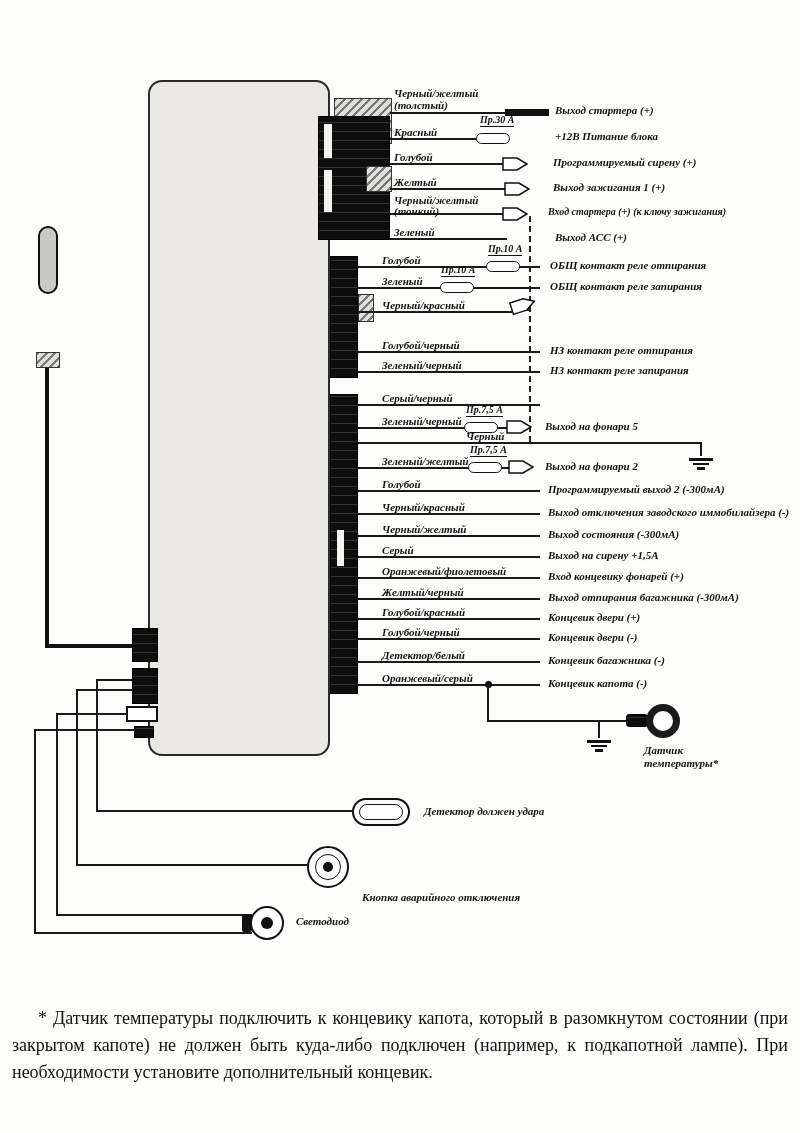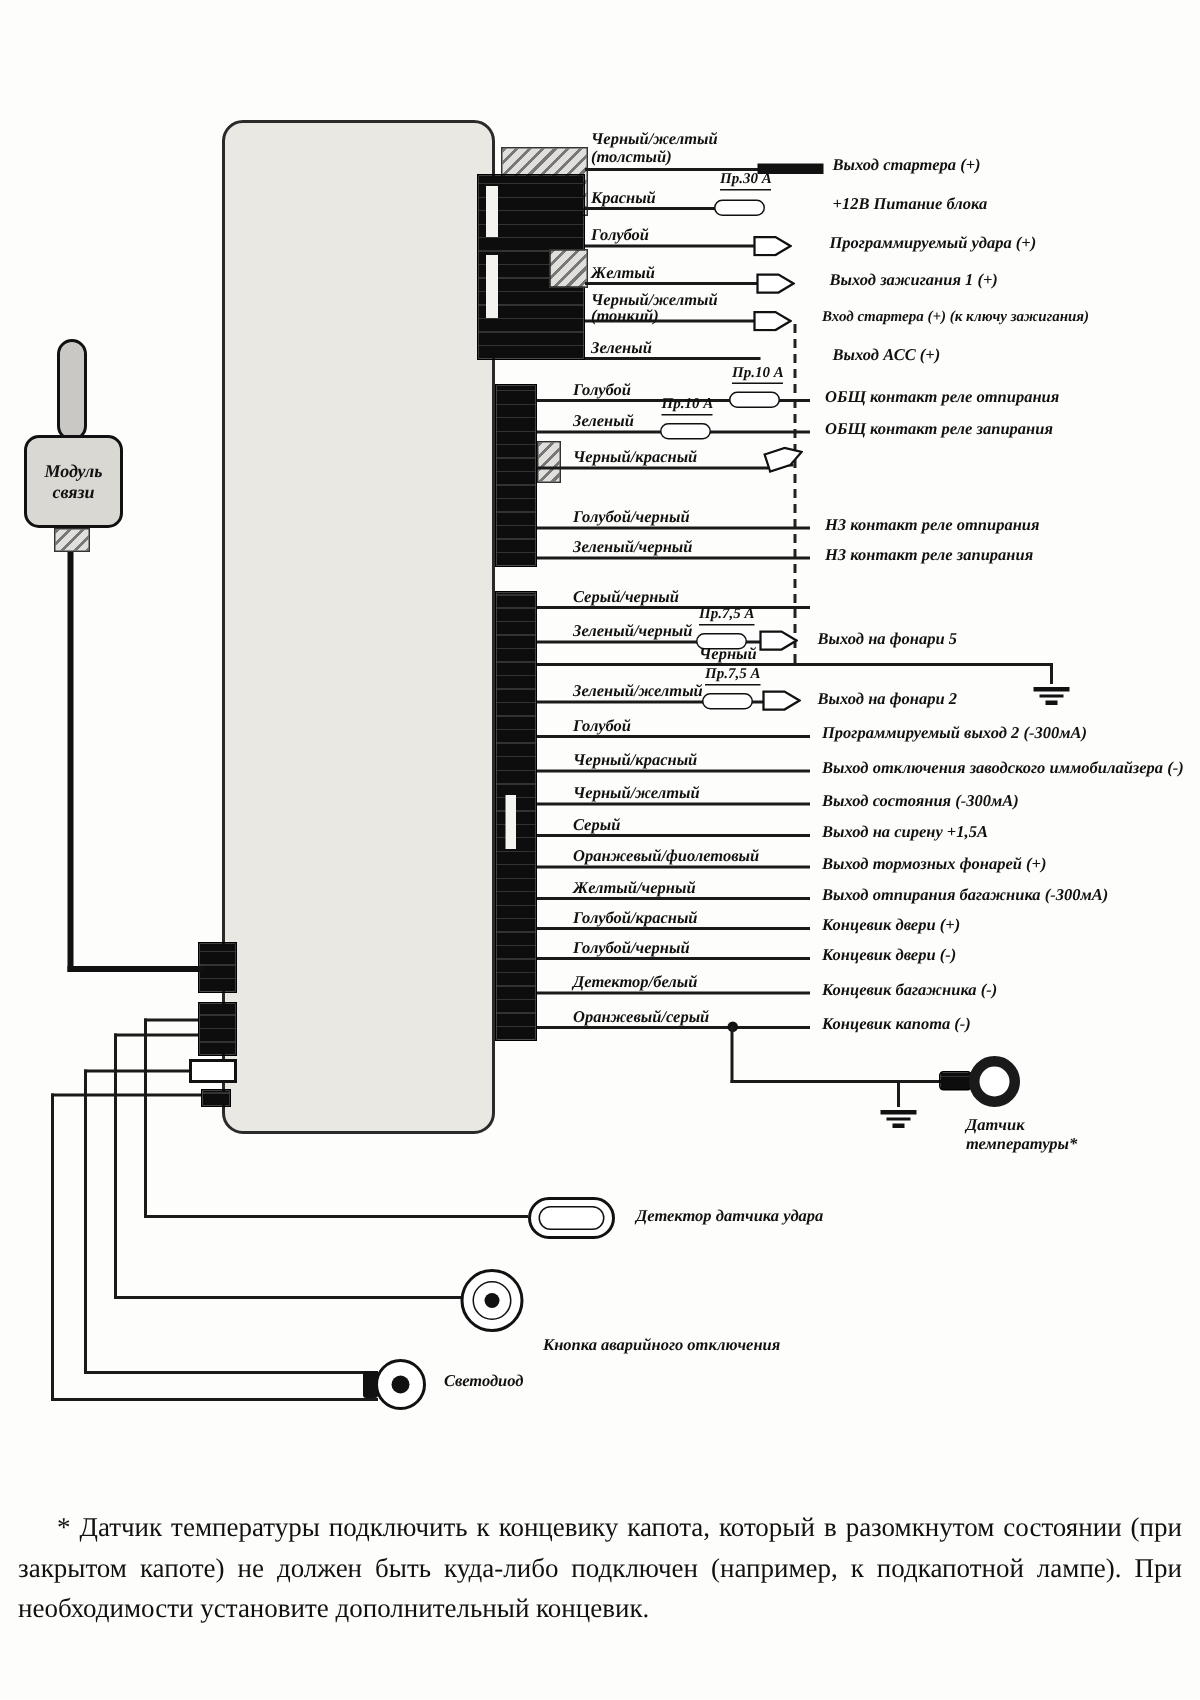--- a/index.html
+++ b/index.html
@@ -59,23 +59,20 @@
 
   <div class="blk" style="left:330px;top:394px;width:28px;height:300px"></div>
   <div class="slot" style="left:337px;top:530px;width:7px;height:36px"></div>
 
   <div class="blk" style="left:132px;top:628px;width:26px;height:34px"></div>
   <div class="blk" style="left:132px;top:668px;width:26px;height:36px"></div>
   <div style="position:absolute;left:126px;top:706px;width:32px;height:16px;background:#fff;border:2px solid #111"></div>
   <div class="blk" style="left:134px;top:726px;width:20px;height:12px"></div>
 
   <div class="ant"></div>
-  <div class="modbox">
-    <span>Модуль связи</span>
-  </div>
   <div class="hatch" style="left:36px;top:352px;width:24px;height:16px"></div>
   <div class="thick" style="left:45px;top:368px;width:4px;height:280px"></div>
   <div class="thick" style="left:45px;top:644px;width:91px;height:4px"></div>
 
   <div class="wire" style="left:390px;top:112px;width:117px"></div>
   <div class="thick" style="left:505px;top:109px;width:44px;height:7px"></div>
   <div class="wlabel" style="left:394px;top:87px">Черный/желтый</div>
   <div class="wlabel" style="left:394px;top:99px">(толстый)</div>
   <div class="flabel" style="left:555px;top:104px">Выход стартера (+)</div>
 
@@ -83,21 +80,21 @@
   <div class="fuselabel" style="left:480px;top:114px">Пр.30 А</div>
   <div class="fuse" style="left:476px;top:133px"></div>
   <div class="wlabel" style="left:394px;top:126px">Красный</div>
   <div class="flabel" style="left:555px;top:130px">+12В Питание блока</div>
 
   <div class="wire" style="left:390px;top:163px;width:113px"></div>
   <svg class="plug" style="left:502px;top:157px" width="26" height="14">
       <polygon points="1,1 15,1 25,7 15,13 1,13" fill="#fff" stroke="#111" stroke-width="1.5"></polygon>
     </svg>
   <div class="wlabel" style="left:394px;top:151px">Голубой</div>
-  <div class="flabel" style="left:553px;top:156px">Программируемый удара (+)</div>
+  <div class="flabel" style="left:553px;top:156px">Программируемый сирену (+)</div>
 
   <div class="wire" style="left:390px;top:188px;width:115px"></div>
   <svg class="plug" style="left:504px;top:182px" width="26" height="14">
       <polygon points="1,1 15,1 25,7 15,13 1,13" fill="#fff" stroke="#111" stroke-width="1.5"></polygon>
     </svg>
   <div class="wlabel" style="left:394px;top:176px">Желтый</div>
   <div class="flabel" style="left:553px;top:181px">Выход зажигания 1 (+)</div>
 
   <div class="wire" style="left:390px;top:213px;width:113px"></div>
   <svg class="plug" style="left:502px;top:207px" width="26" height="14">
@@ -181,21 +178,21 @@
   <div class="wire" style="left:358px;top:535px;width:182px"></div>
   <div class="wlabel" style="left:382px;top:523px">Черный/желтый</div>
   <div class="flabel" style="left:548px;top:528px">Выход состояния (-300мА)</div>
 
   <div class="wire" style="left:358px;top:556px;width:182px"></div>
   <div class="wlabel" style="left:382px;top:544px">Серый</div>
   <div class="flabel" style="left:548px;top:549px">Выход на сирену +1,5А</div>
 
   <div class="wire" style="left:358px;top:577px;width:182px"></div>
   <div class="wlabel" style="left:382px;top:565px">Оранжевый/фиолетовый</div>
-  <div class="flabel" style="left:548px;top:570px">Выход тормозных фонарей (+)</div>
+  <div class="flabel" style="left:548px;top:570px">Вход концевику фонарей (+)</div>
 
   <div class="wire" style="left:358px;top:598px;width:182px"></div>
   <div class="wlabel" style="left:382px;top:586px">Желтый/черный</div>
   <div class="flabel" style="left:548px;top:591px">Выход отпирания багажника (-300мА)</div>
 
   <div class="wire" style="left:358px;top:618px;width:182px"></div>
   <div class="wlabel" style="left:382px;top:606px">Голубой/красный</div>
   <div class="flabel" style="left:548px;top:611px">Концевик двери (+)</div>
 
   <div class="wire" style="left:358px;top:638px;width:182px"></div>
@@ -234,21 +231,21 @@
   <div class="wire" style="left:56px;top:713px;width:70px"></div>
   <div class="vwire" style="left:56px;top:713px;height:203px"></div>
   <div class="wire" style="left:56px;top:914px;width:196px"></div>
 
   <div class="wire" style="left:34px;top:729px;width:100px"></div>
   <div class="vwire" style="left:34px;top:729px;height:205px"></div>
   <div class="wire" style="left:34px;top:932px;width:218px"></div>
 
   <div style="position:absolute;left:352px;top:798px;width:58px;height:28px;border:2.5px solid #111;border-radius:14px;background:#fff"></div>
   <div style="position:absolute;left:359px;top:804px;width:44px;height:16px;border:1.5px solid #111;border-radius:8px"></div>
-  <div class="flabel" style="left:424px;top:805px">Детектор датчика удара</div>
+  <div class="flabel" style="left:424px;top:805px">Детектор должен удара</div>
 
   <div class="circ" style="left:307px;top:846px;width:42px;height:42px"></div>
   <div class="circ" style="left:315px;top:854px;width:26px;height:26px;border-width:1.5px"></div>
   <div style="position:absolute;left:323px;top:862px;width:10px;height:10px;border-radius:50%;background:#111"></div>
   <div class="flabel" style="left:362px;top:891px">Кнопка аварийного отключения</div>
 
   <div class="circ" style="left:250px;top:906px;width:34px;height:34px"></div>
   <div style="position:absolute;left:261px;top:917px;width:12px;height:12px;border-radius:50%;background:#111"></div>
   <div style="position:absolute;left:242px;top:914px;width:10px;height:18px;background:#111;border-radius:2px"></div>
   <div class="flabel" style="left:296px;top:915px">Светодиод</div>

